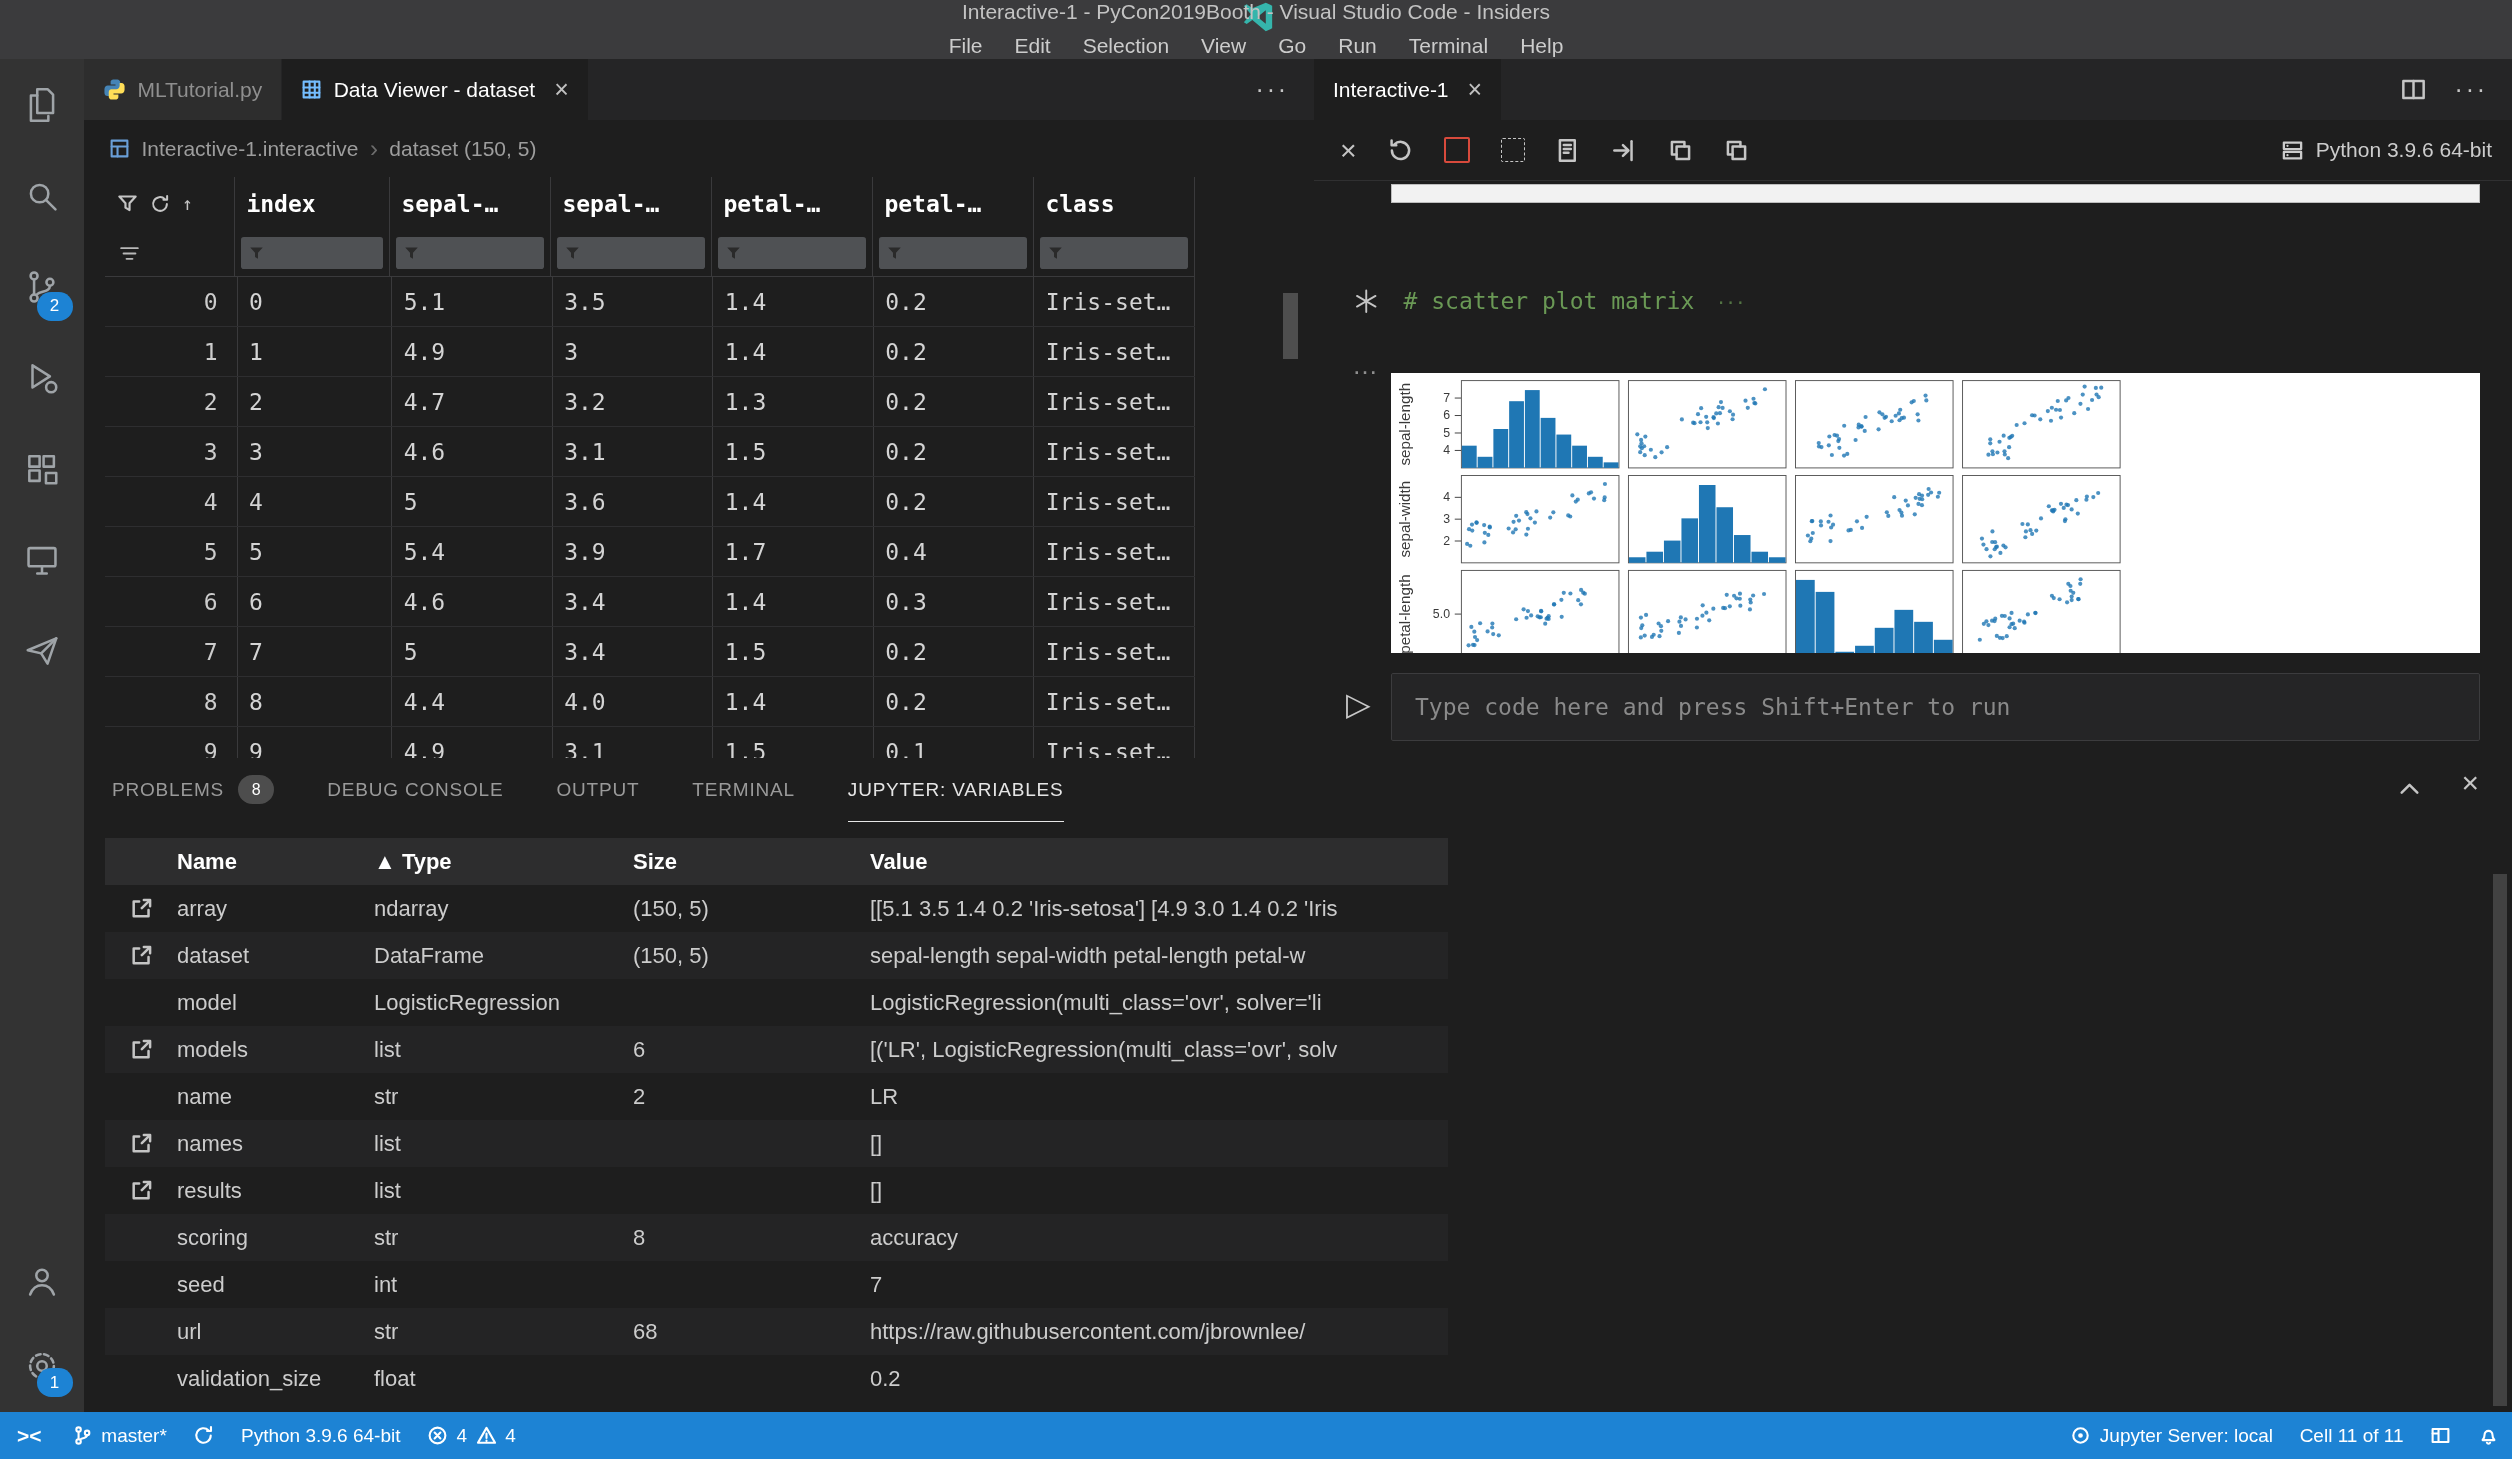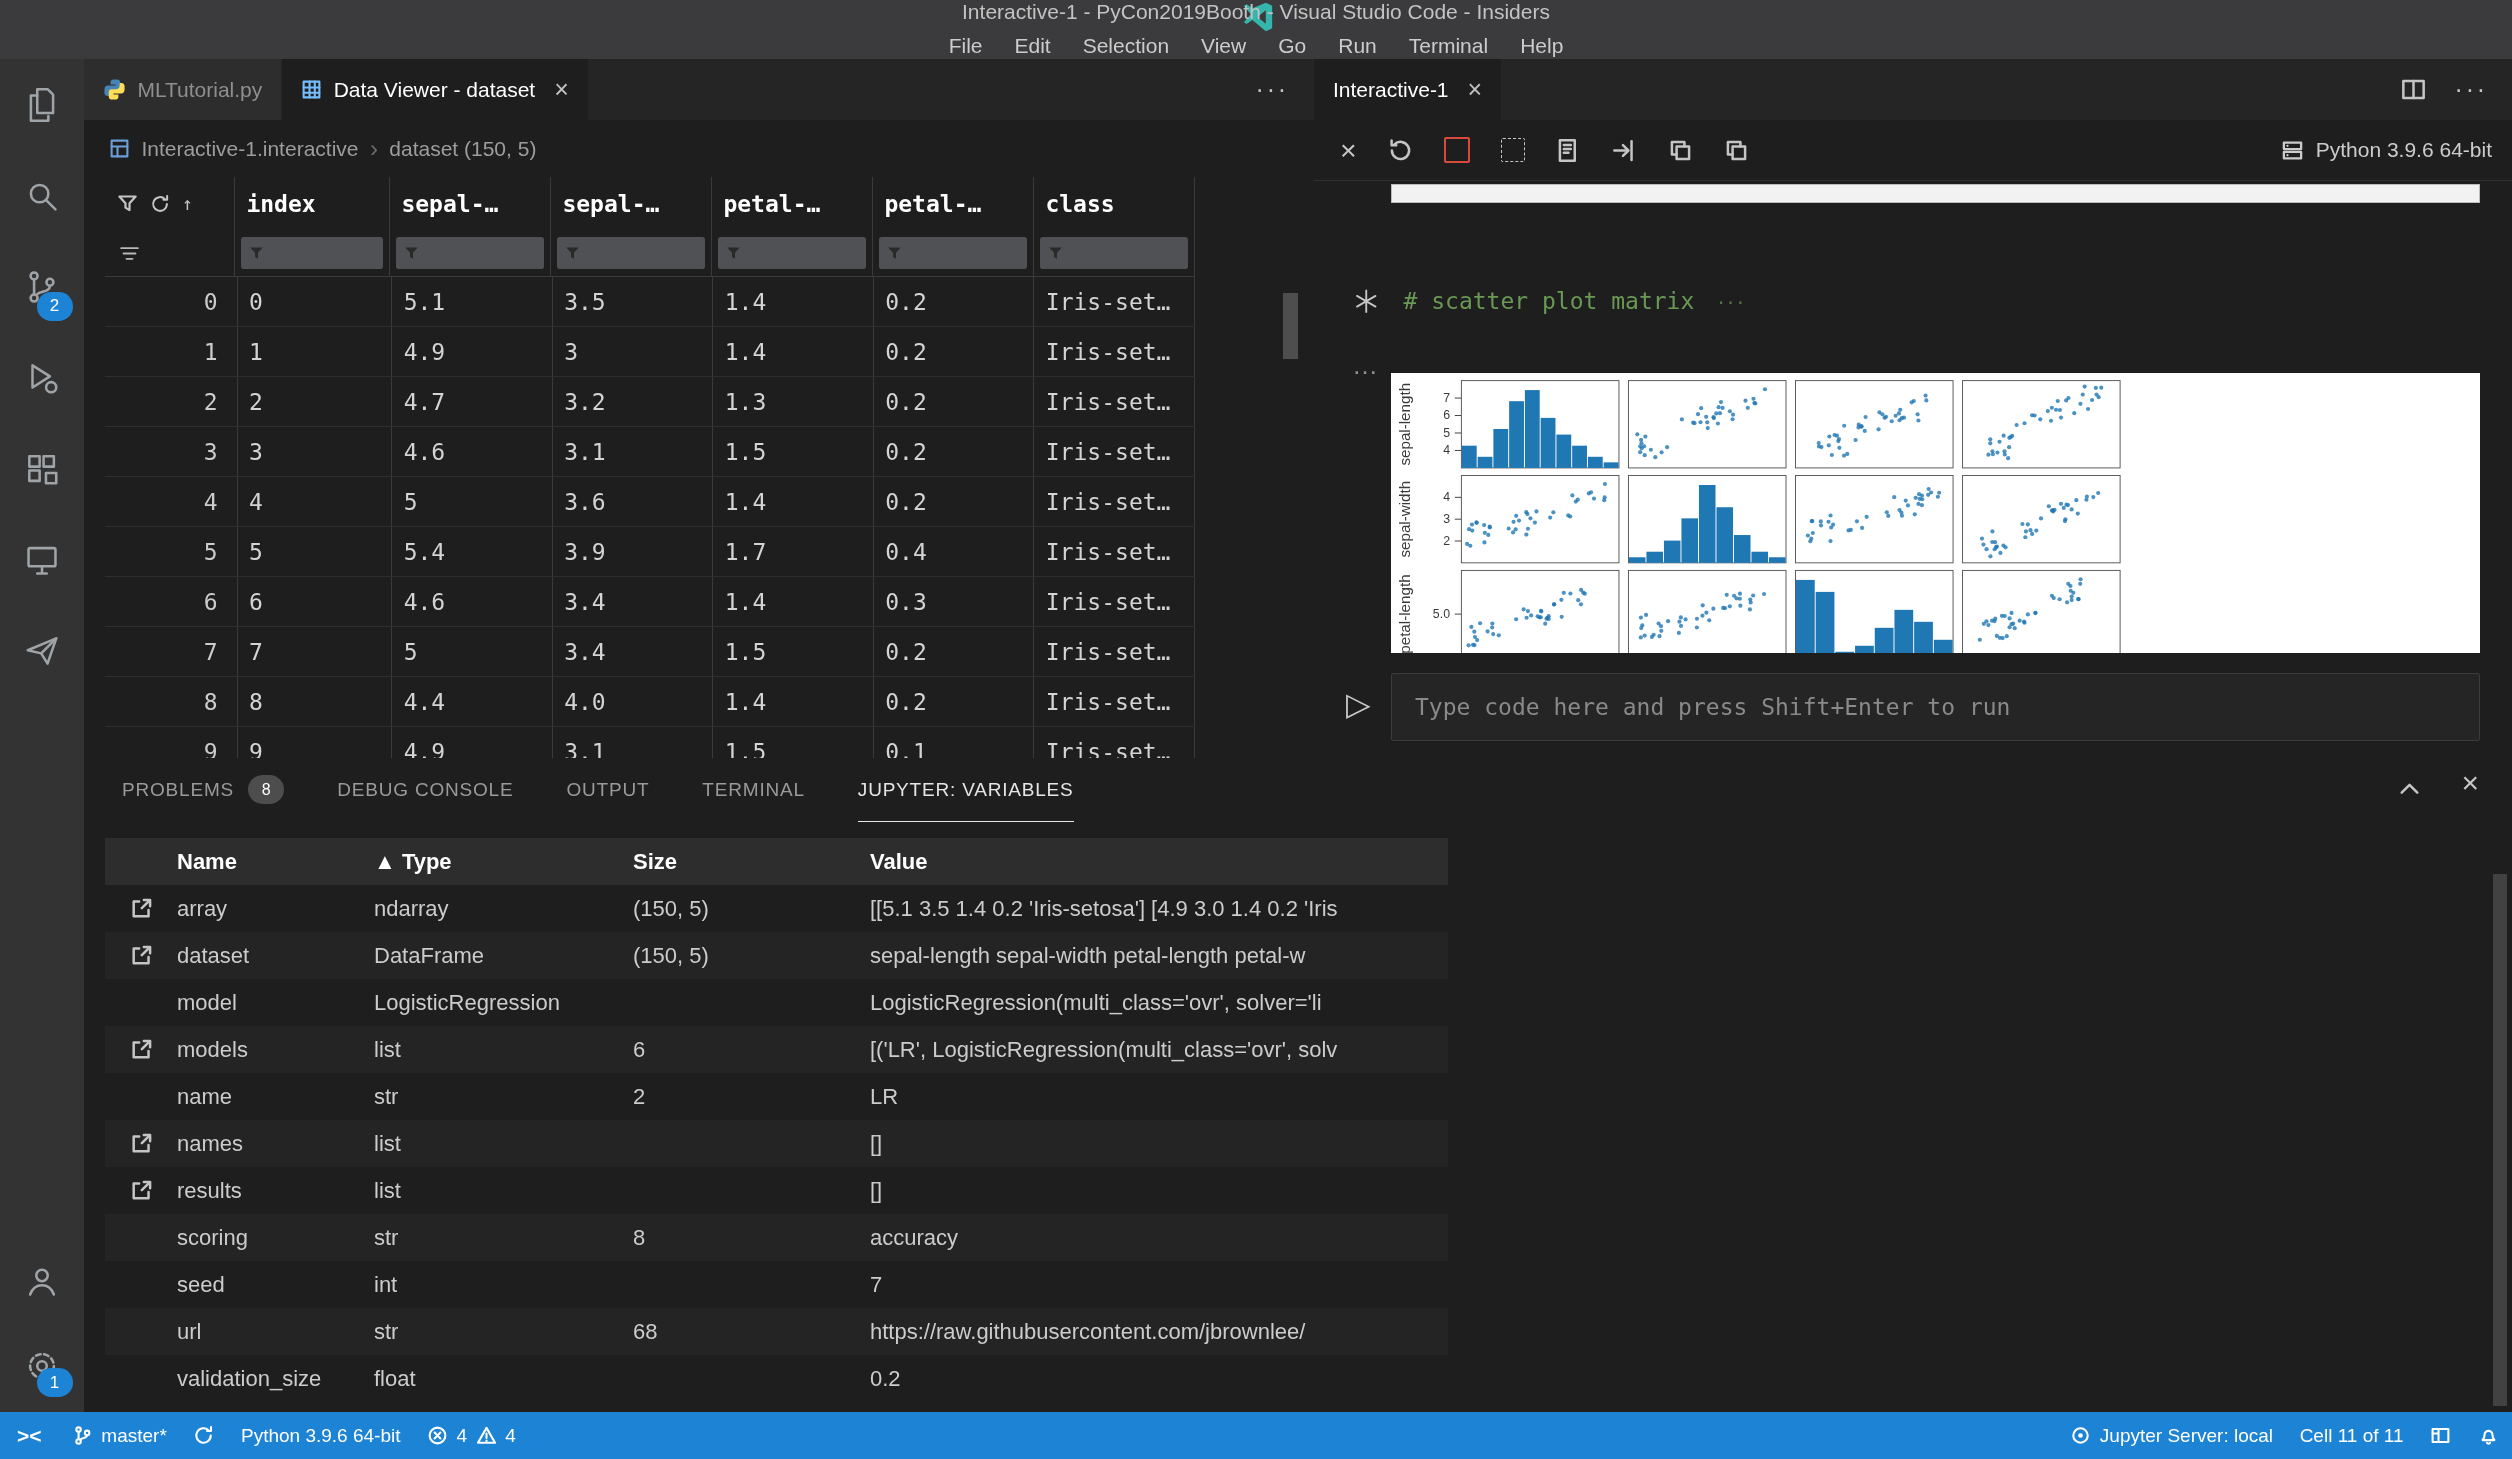--- a/index.html
+++ b/index.html
@@ -71,21 +71,21 @@
   .itw-fold{font-size:23px;color:#6a9955;opacity:.7;letter-spacing:1.9px;}
   .itw-gutter-more{position:absolute;left:38px;top:291px;color:#8f8f8f;font-size:26px;letter-spacing:1.9px;}
   .itw-plot{position:absolute;left:77px;top:314px;width:1089px;height:280px;background:#ffffff;}
   .itw-run{position:absolute;left:32px;top:629px;color:#c8c8c8;font-size:32px;line-height:1;}
   .itw-input{position:absolute;left:77px;top:614px;width:1089px;height:68px;background:#252526;border:0.9px solid #3c3c3e;
              border-radius:1.9px;color:#d4d4d4;font-family:"DejaVu Sans Mono",monospace;font-size:23px;padding:0 23px;box-sizing:border-box;outline:none;}
   .itw-input::placeholder{color:#8a8a8a;}
 
   
   .panel{position:absolute;left:84px;top:758px;width:2429px;height:654px;background:#1e1e1e;}
-  .panel-tabs{display:flex;align-items:center;height:64px;padding-left:38px;gap:53px;}
+  .panel-tabs{display:flex;align-items:center;height:64px;padding-left:28px;gap:53px;}
   .panel-tab{display:flex;align-items:center;gap:14.2px;font-size:19px;letter-spacing:0.8px;color:#9a9a9a;height:100%;
              box-sizing:border-box;border-bottom:1.9px solid transparent;}
   .panel-tab.active{color:#e5e5e5;border-bottom-color:#e7e7e7;}
   .panel-badge{background:#4d4d4d;color:#fff;border-radius:15px;min-width:28.5px;height:28.5px;display:flex;align-items:center;
                justify-content:center;font-size:16px;letter-spacing:0;padding:0 3.8px;}
   .panel-actions{margin-left:auto;display:flex;gap:40px;padding-right:34px;color:#c5c5c5;align-items:center;font-size:26.6px;}
   .var-table{position:absolute;left:21px;top:80px;width:1343px;}
   .var-headrow{display:flex;height:47px;align-items:center;background:#2d2d2e;font-weight:bold;color:#ffffff;font-size:22px;}
   .var-hspacer{width:72px;}
   .var-hcell{box-sizing:border-box;overflow:hidden;white-space:nowrap;}

